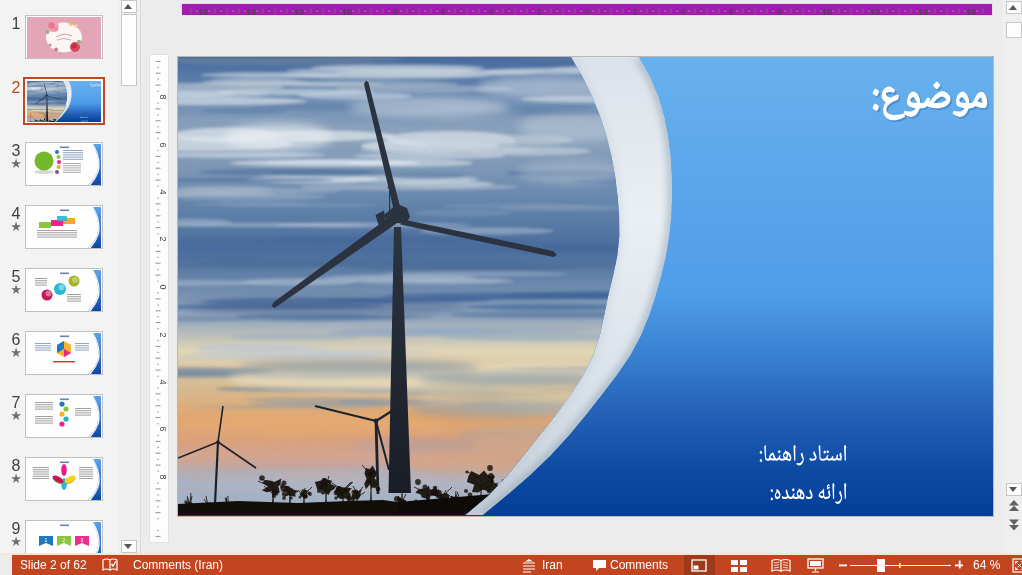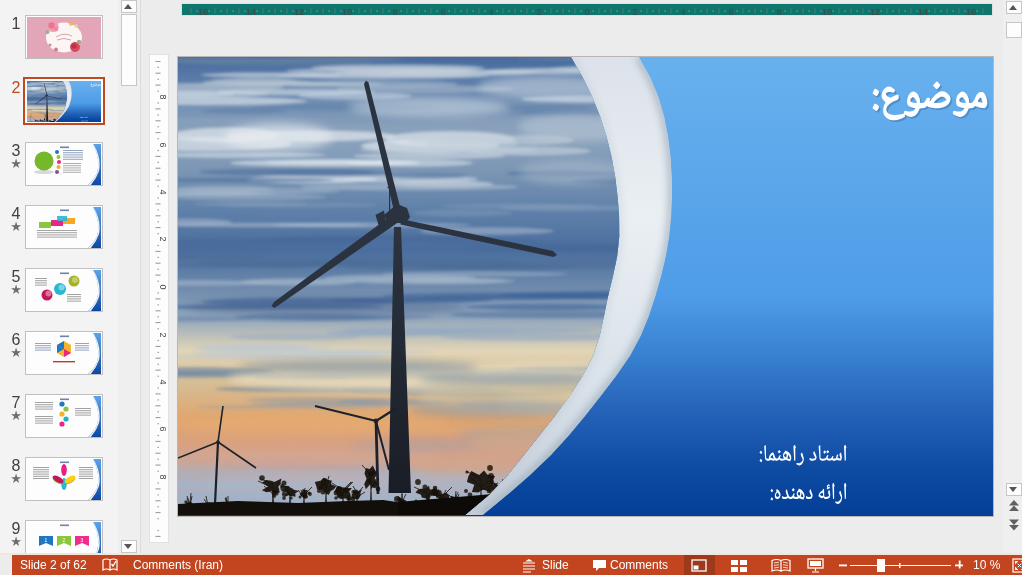--- a/index.html
+++ b/index.html
@@ -717,21 +717,21 @@
 <div class="abs" style="left:118px;top:0;width:22px;height:554px;background:#f0efef"></div>
 <div class="abs" style="left:121px;top:0;width:16px;height:13px;background:#fdfdfd;border:1px solid #c6c6c6;box-sizing:border-box"></div>
 <div class="abs" style="left:124px;top:4px;width:0;height:0;border-left:4.5px solid transparent;border-right:4.5px solid transparent;border-bottom:5px solid #555"></div>
 <div class="abs" style="left:121px;top:14px;width:16px;height:72px;background:#fdfdfd;border:1px solid #c6c6c6;box-sizing:border-box"></div>
 <div class="abs" style="left:121px;top:540px;width:16px;height:13px;background:#fdfdfd;border:1px solid #c6c6c6;box-sizing:border-box"></div>
 <div class="abs" style="left:124px;top:544px;width:0;height:0;border-left:4.5px solid transparent;border-right:4.5px solid transparent;border-top:5px solid #555"></div>
 <div class="abs" style="left:140px;top:0;width:1px;height:554px;background:#dcdada"></div>
 
 <div class="abs" style="left:141px;top:0;width:881px;height:554px;background:#edecec"></div>
 
-<div class="abs" style="left:181px;top:3px;width:812px;height:13px;background:#0f766e;border:1px solid #e2e0e0;box-sizing:border-box">
+<div class="abs" style="left:181px;top:3px;width:812px;height:13px;background:#a21caf;border:1px solid #e2e0e0;box-sizing:border-box">
 <svg width="810" height="11" viewBox="0 0 810 11" style="position:absolute;left:0;top:0">
       <text x="21" y="10.5" font-size="9" fill="#444" text-anchor="middle">16</text>
       <text x="69" y="10.5" font-size="9" fill="#444" text-anchor="middle">14</text>
       <text x="117" y="10.5" font-size="9" fill="#444" text-anchor="middle">12</text>
       <text x="165" y="10.5" font-size="9" fill="#444" text-anchor="middle">10</text>
       <text x="213" y="10.5" font-size="9" fill="#444" text-anchor="middle">8</text>
       <text x="261" y="10.5" font-size="9" fill="#444" text-anchor="middle">6</text>
       <text x="309" y="10.5" font-size="9" fill="#444" text-anchor="middle">4</text>
       <text x="357" y="10.5" font-size="9" fill="#444" text-anchor="middle">2</text>
       <text x="405" y="10.5" font-size="9" fill="#444" text-anchor="middle">0</text>
@@ -965,23 +965,23 @@
       <path d="M8,5.5 L13,11 L3,11 Z"></path>
  <path d="M8,25 L13,19.5 L3,19.5 Z"></path>
       <path d="M8,30.5 L13,25 L3,25 Z"></path>
     </g>
 </svg>
 
 <div class="abs" style="left:0;top:553px;width:1022px;height:2px;background:#f3e5d8"></div>
 <div class="abs" style="left:12px;top:555px;width:1022px;height:20px;background:#c2451f;color:#fff;font-size:12px">
   <div class="abs" style="left:8px;top:3px">Slide 2 of 62</div>
   <div class="abs" style="left:121px;top:3px">Comments (Iran)</div>
-  <div class="abs" style="left:530px;top:3px">Slide</div>
+  <div class="abs" style="left:530px;top:3px">Iran</div>
   <div class="abs" style="left:598px;top:3px">Comments</div>
-  <div class="abs" style="left:961px;top:3px">10 %</div>
+  <div class="abs" style="left:961px;top:3px">64 %</div>
 
 <svg width="1022" height="21" viewBox="0 0 1022 21" style="position:absolute;left:0;top:0">
  <g fill="#fff">
 
   <g transform="translate(91,3)">
    <path d="M0,2 Q3.5,0 7,2 L7,12 Q3.5,10 0,12 Z M7,2 Q10.5,0 14,2 L14,12 Q10.5,10 7,12 Z" fill="none" stroke="#fff" stroke-width="1.2"></path>
    <path d="M8.5,6 L10,8 L13,3" fill="none" stroke="#fff" stroke-width="1.3"></path>
   </g>
 
   <g transform="translate(511,4)">

